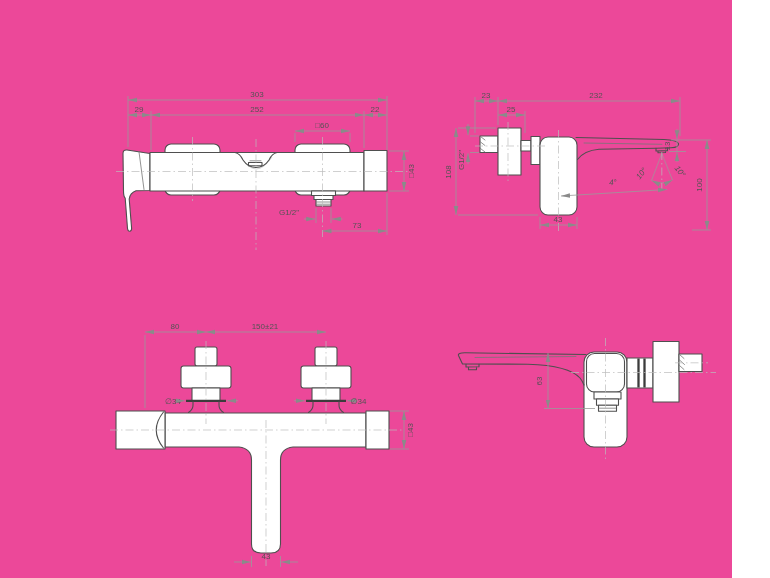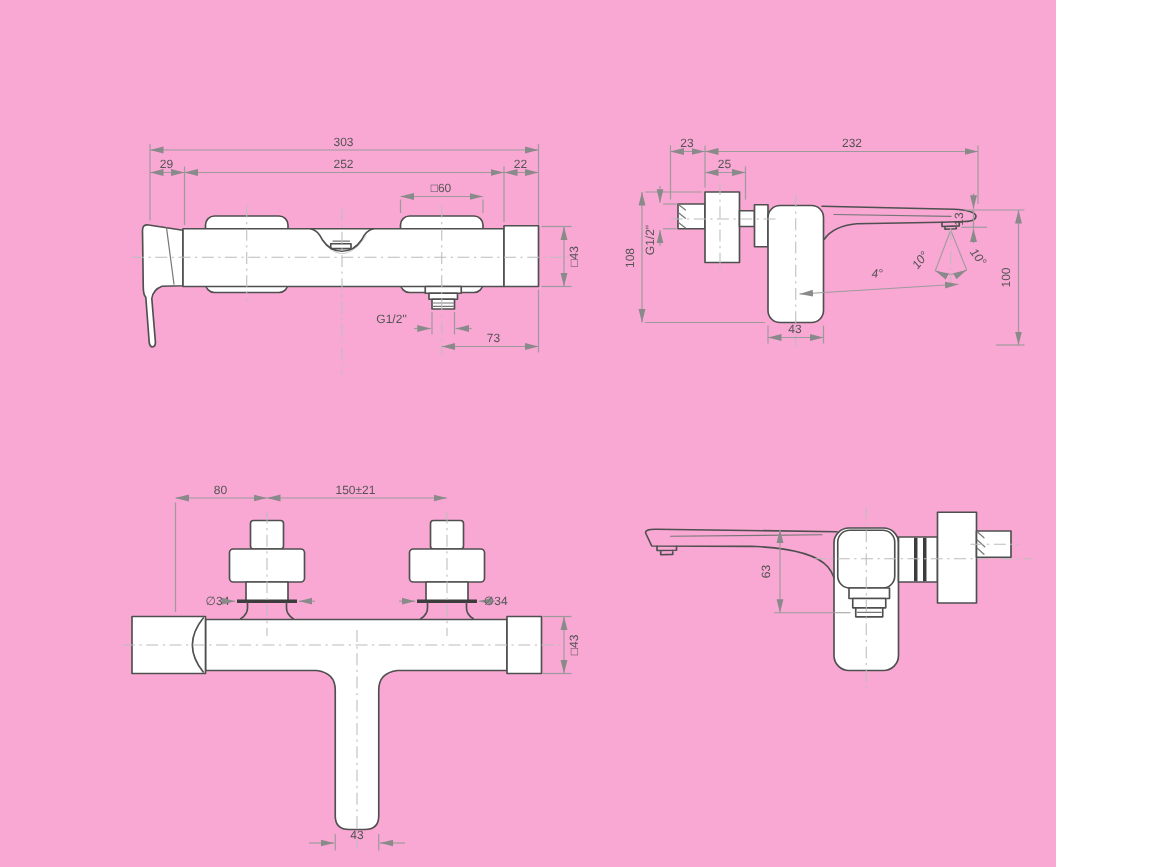--- a/index.html
+++ b/index.html
@@ -1,17 +1,17 @@
 <!DOCTYPE html>
 <html><head>
 <meta charset="utf-8">
 <style>
   html,body{margin:0;padding:0;background:#ffffff;}
-  .sheet{position:relative;width:704px;height:578px;background:#f9a8d4;overflow:hidden;
-         font-family:"Liberation Sans",sans-serif;}
+  .sheet{position:relative;width:704px;height:578px;background:#ec4899;overflow:hidden;
+         font-family:"Liberation Sans",sans-serif;padding-left:28px;}
   svg{display:block;}
   
   .ol  {fill:none;stroke:#4f4f4f;stroke-width:1.1;stroke-linejoin:round;stroke-linecap:round;}
   .olf {fill:#ffffff;stroke:#4f4f4f;stroke-width:1.1;stroke-linejoin:round;stroke-linecap:round;}
   .ol2 {fill:none;stroke:#767676;stroke-width:0.8;stroke-linecap:round;}
   .faint{fill:none;stroke:#cccccc;stroke-width:0.8;}
   .hv  {stroke:#3c3c3c;stroke-width:2.3;fill:none;}
   
   .dim {fill:none;stroke:#9b9b9b;stroke-width:0.8;}
   .spr {fill:none;stroke:#9b9b9b;stroke-width:0.7;}

